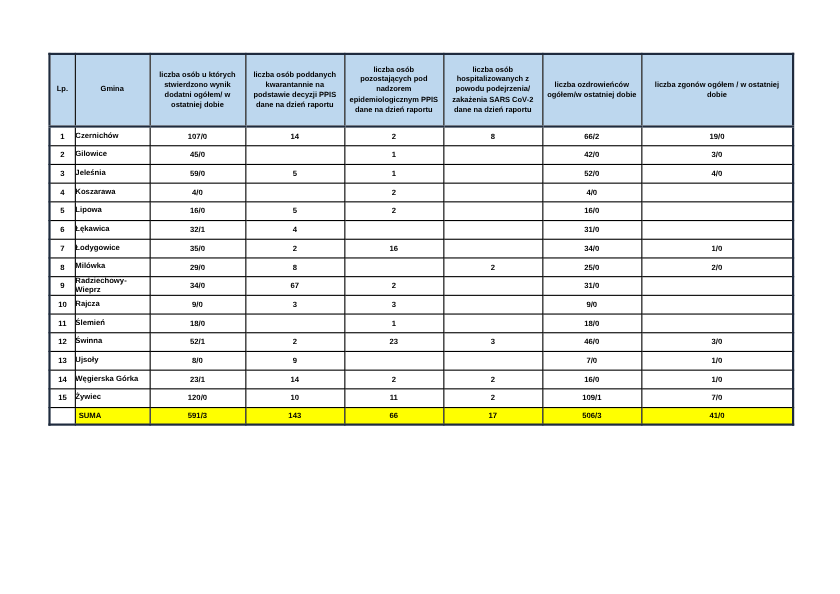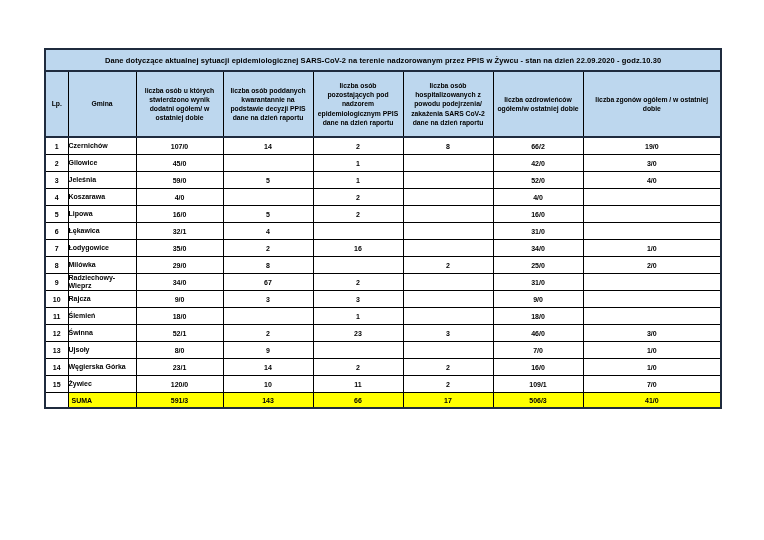--- a/index.html
+++ b/index.html
@@ -97,23 +97,20 @@
         <col style="width: 23px;">
         <col style="width: 68px;">
         <col style="width: 87px;">
         <col style="width: 90px;">
         <col style="width: 90px;">
         <col style="width: 90px;">
         <col style="width: 90px;">
         <col style="width: 138px;">
       </colgroup>
     <thead>
-      <tr class="title-row">
-        <th colspan="8">Dane dotyczące aktualnej sytuacji epidemiologicznej SARS-CoV-2 na terenie nadzorowanym przez PPIS w Żywcu - stan na dzień 22.09.2020  - godz.10.30</th>
-      </tr>
       <tr class="header-row" id="header-row">
           <th>Lp.</th>
           <th>Gmina</th>
           <th>liczba osób u których stwierdzono wynik dodatni ogółem/ w ostatniej dobie</th>
           <th>liczba osób poddanych kwarantannie na podstawie decyzji PPIS dane na dzień raportu</th>
           <th>liczba osób pozostających pod nadzorem epidemiologicznym PPIS dane na dzień raportu</th>
           <th>liczba osób hospitalizowanych z powodu podejrzenia/ zakażenia SARS CoV-2 dane na dzień raportu</th>
           <th>liczba ozdrowieńców ogółem/w ostatniej dobie</th>
           <th>liczba zgonów ogółem / w ostatniej dobie</th>
         </tr>

